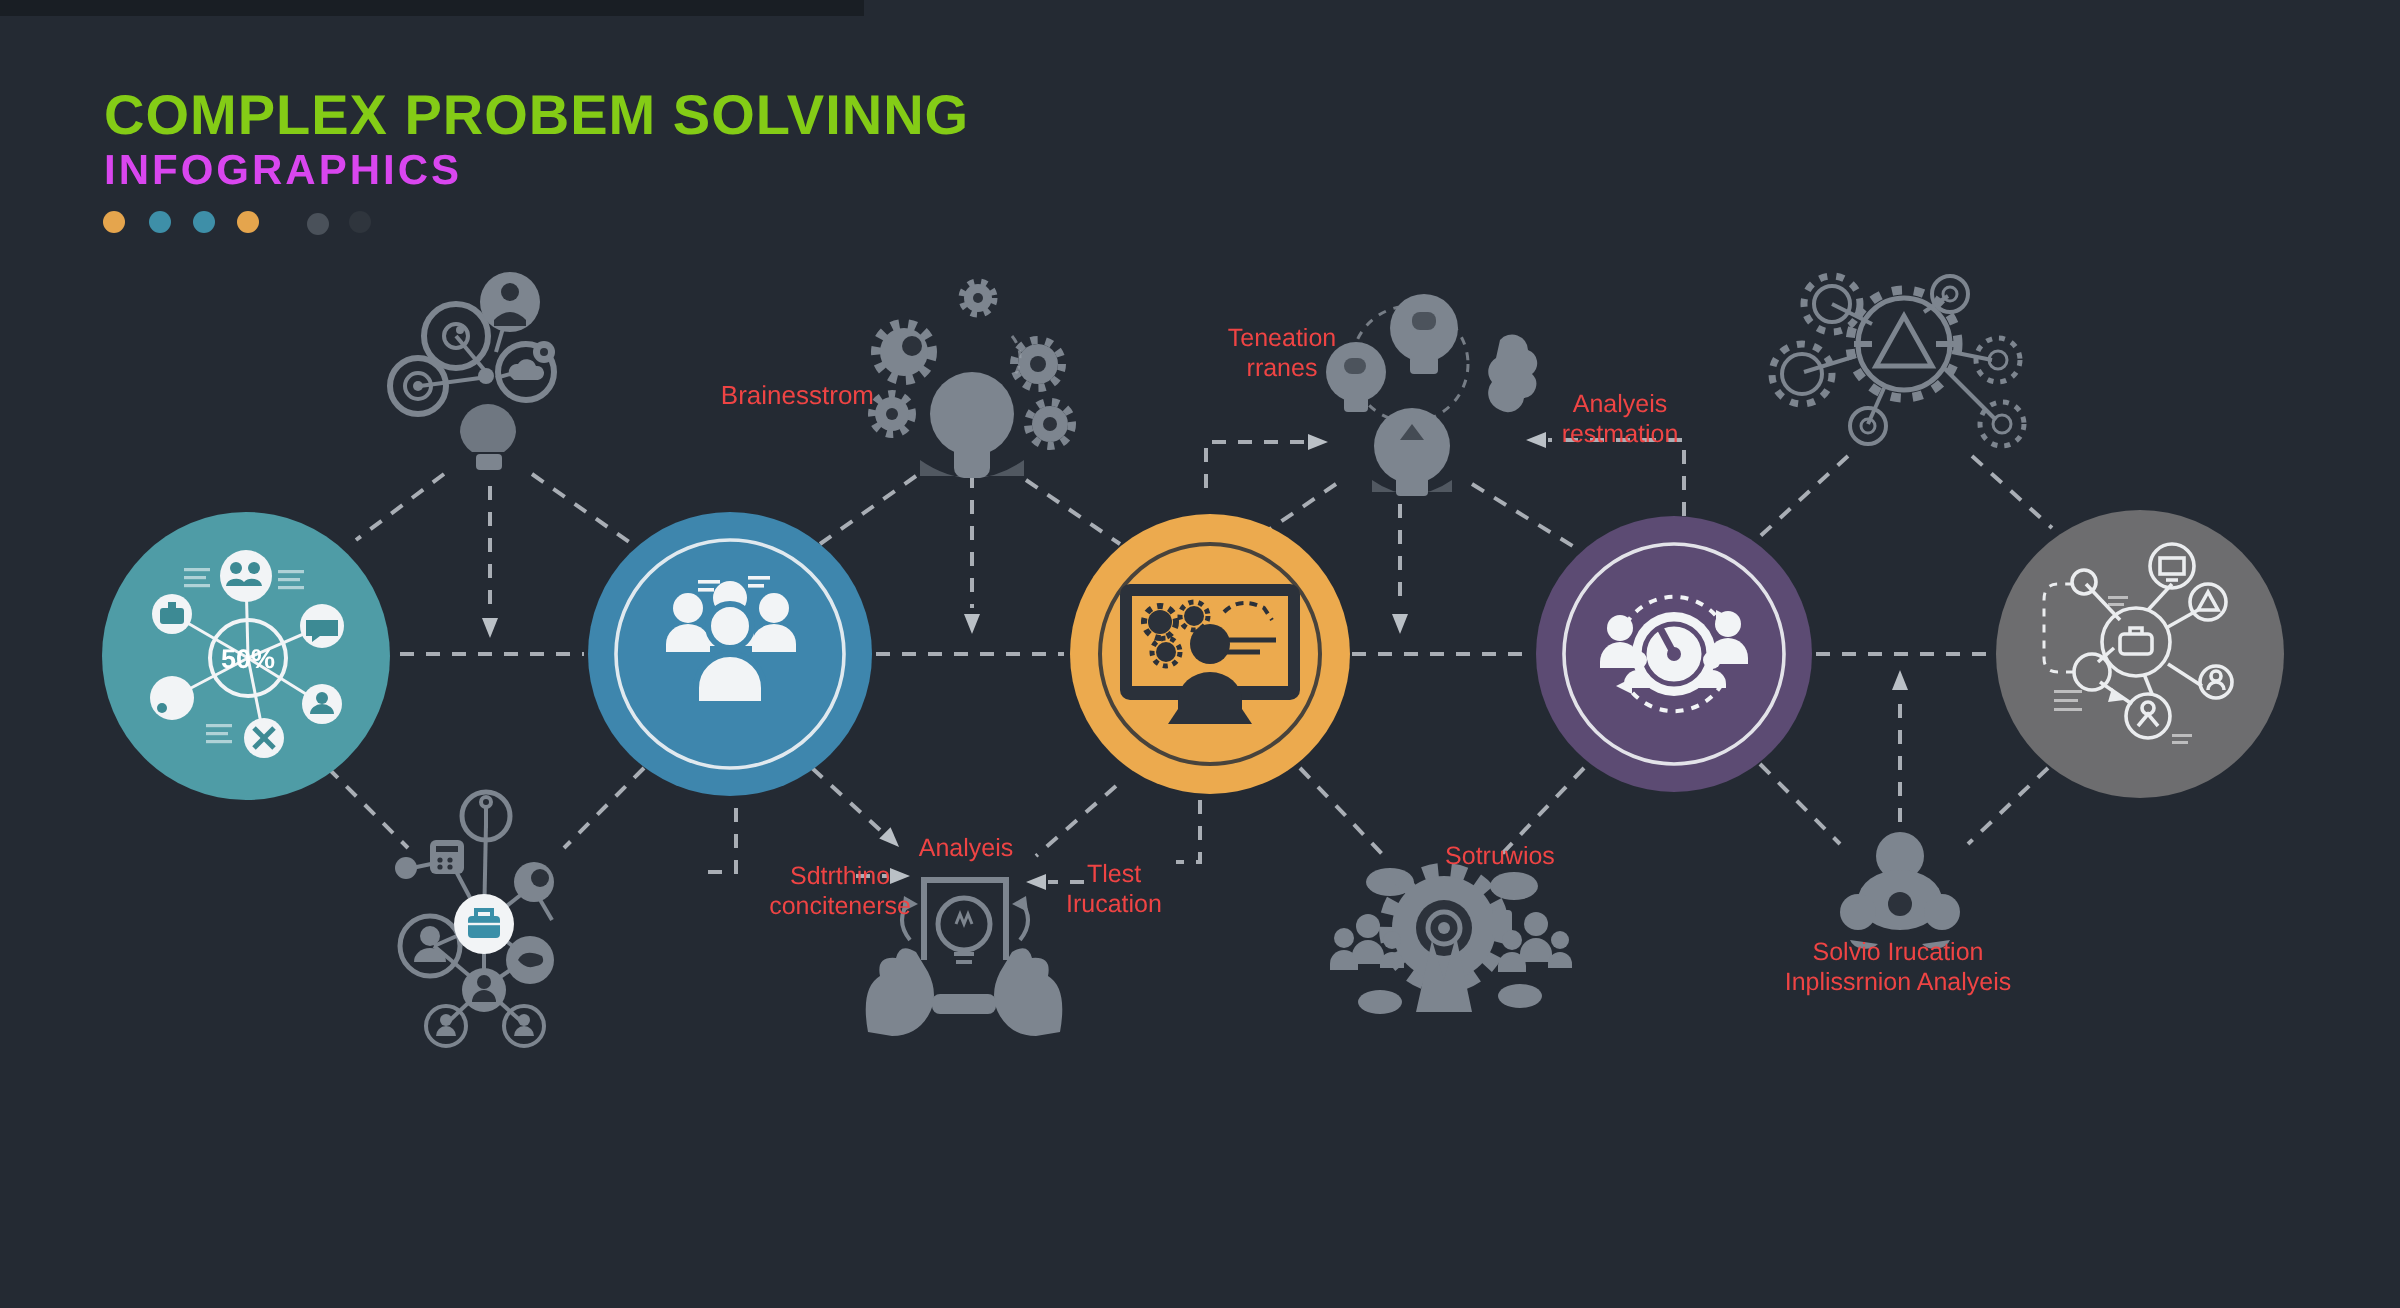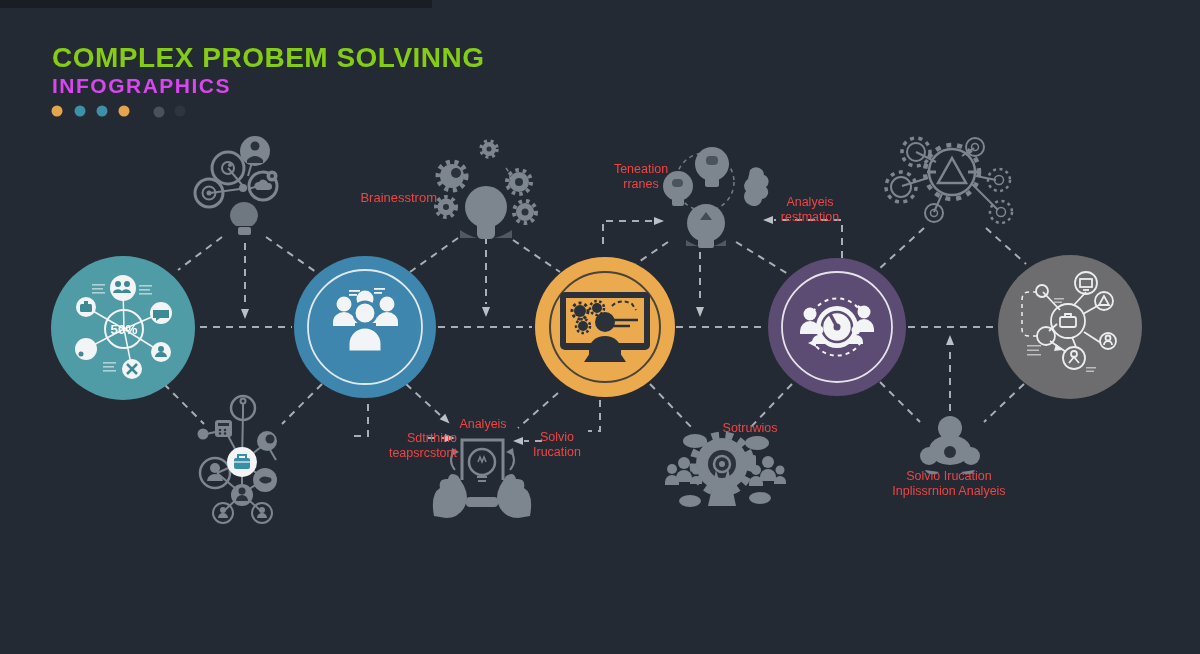--- a/index.html
+++ b/index.html
@@ -437,27 +437,27 @@
   </div>
 
   <div class="label ta-c" style="left:750px;top:195px;width:120px;">
     <div>Analyeis</div>
     <div>restmation</div>
   </div>
 
 
   <div class="label ta-c" style="left:433px;top:417px;width:100px;">Analyeis</div>
 
-  <div class="label ta-c" style="left:345px;top:431px;width:112px;text-align:right;">
+  <div class="label ta-c" style="left:364px;top:431px;width:112px;">
     <div>Sdtrthino</div>
-    <div>teapsrcstont</div>
+    <div>concitenerse</div>
   </div>
 
   <div class="label ta-c" style="left:512px;top:430px;width:90px;">
-    <div>Solvio</div>
+    <div>Tlest</div>
     <div>Irucation</div>
   </div>
 
   <div class="label ta-c" style="left:700px;top:421px;width:100px;">Sotruwios</div>
 
   <div class="label ta-c" style="left:858px;top:469px;width:182px;">
     <div>Solvio Irucation</div>
     <div>Inplissrnion Analyeis</div>
   </div>
 </div>

